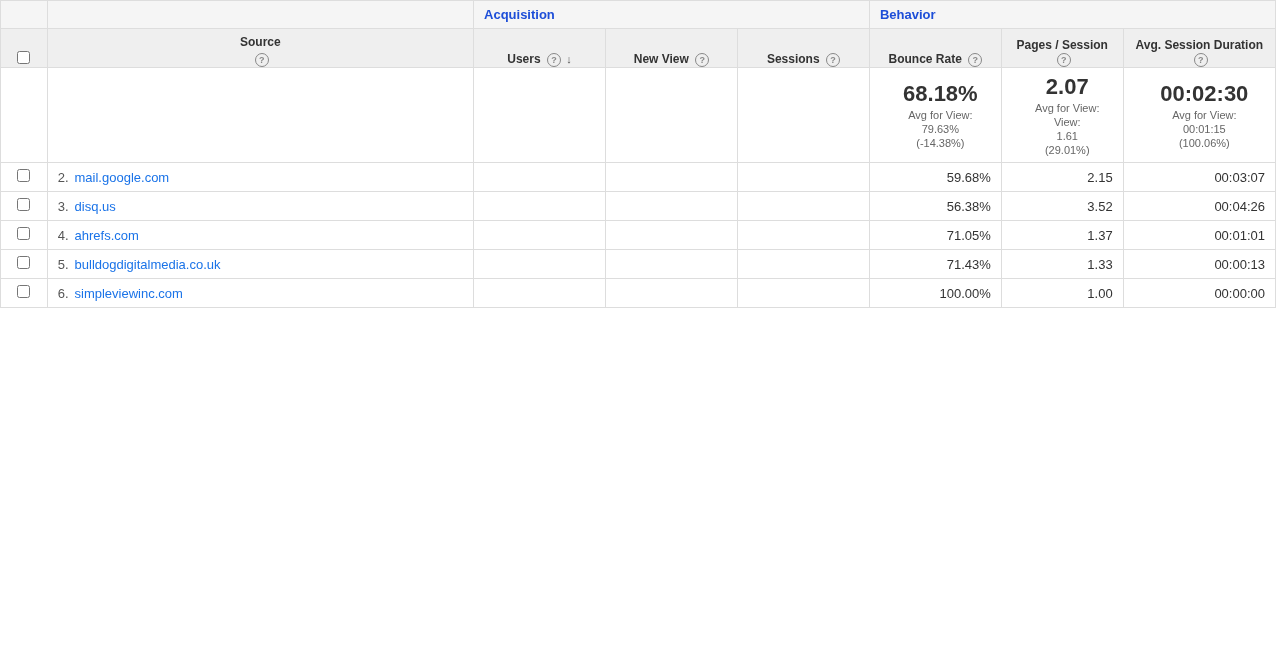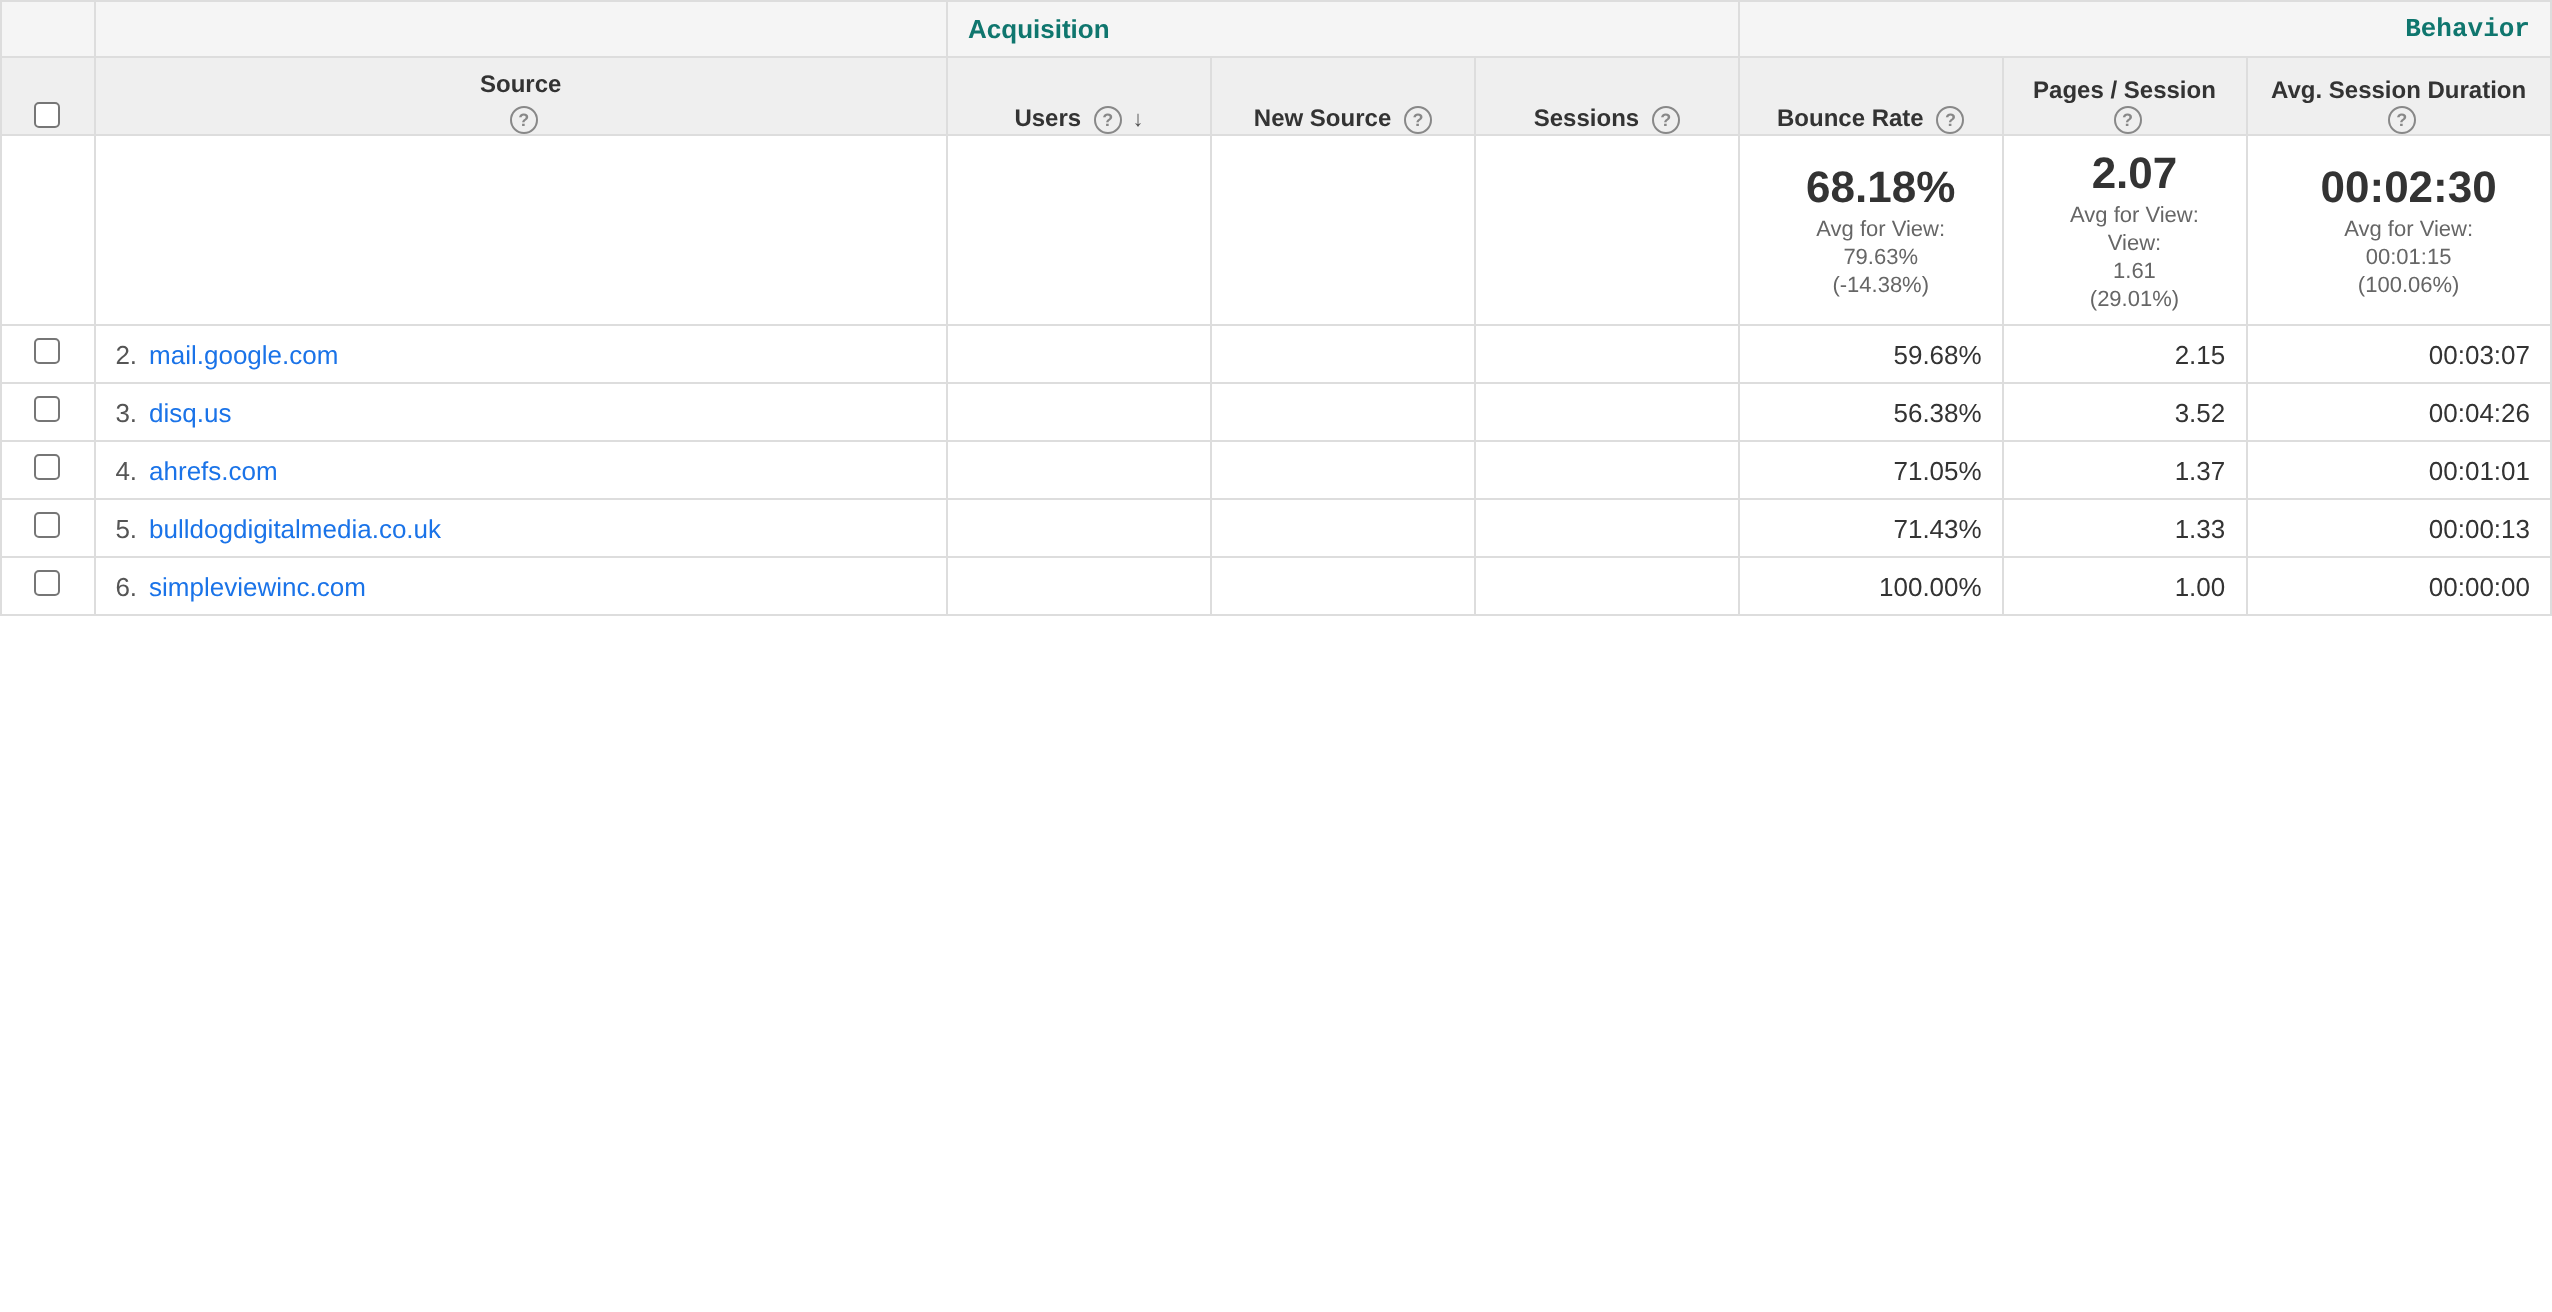--- a/index.html
+++ b/index.html
@@ -30,38 +30,37 @@
     th, td {
       border: 1px solid #ddd;
       padding: 6px 10px;
       vertical-align: middle;
     }
     
     .group-header-row th {
       background: #f5f5f5;
       font-weight: bold;
       font-size: 13px;
-      color: #0f766e;
+      color: #1d4ed8;
     }
     .group-empty {
       background: #f5f5f5;
       border-right: none;
     }
     .group-acquisition {
       background: #f5f5f5;
       border-left: 1px solid #ddd;
       border-right: 1px solid #ddd;
       text-align: left;
       font-weight: bold;
     }
     .group-behavior {
       background: #f5f5f5;
-      text-align: right;
-      font-weight: bold;
-      font-family: Liberation Mono, monospace;
+      text-align: left;
+      font-weight: bold;
     }
 
     
     .col-header-row th {
       background: #efefef;
       text-align: center;
       font-weight: bold;
       font-size: 12px;
       color: #333;
       vertical-align: bottom;
@@ -188,21 +187,21 @@
             <span>Source</span>
             <span class="help-icon">?</span>
           </div>
         </th>
         <th>
           <span>Users</span>
           <span class="help-icon">?</span>
           <span class="sort-arrow">↓</span>
         </th>
         <th>
-          <span>New Source</span>
+          <span>New View</span>
           <span class="help-icon">?</span>
         </th>
         <th>
           <span>Sessions</span>
           <span class="help-icon">?</span>
         </th>
         <th>
           <span>Bounce Rate</span>
           <span class="help-icon">?</span>
         </th>

